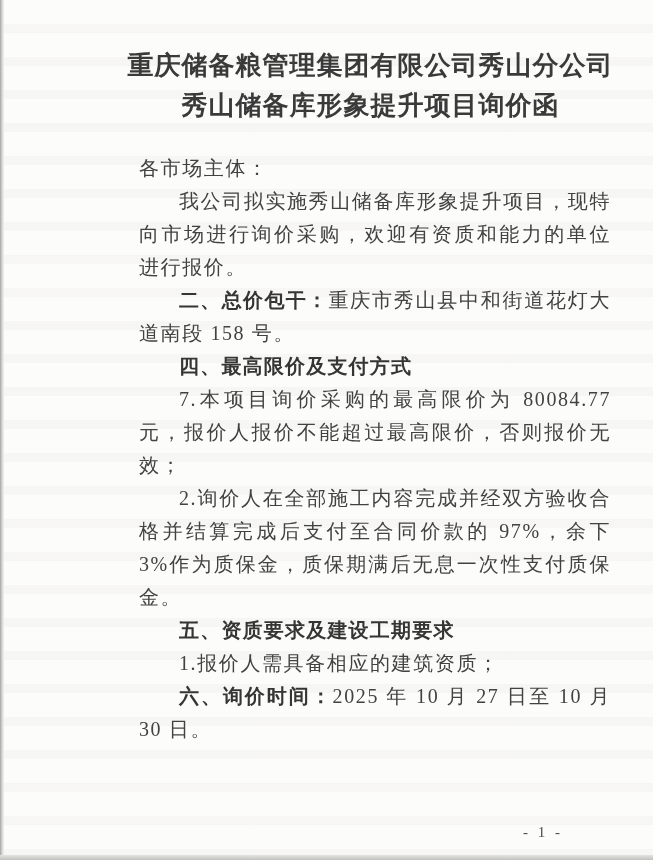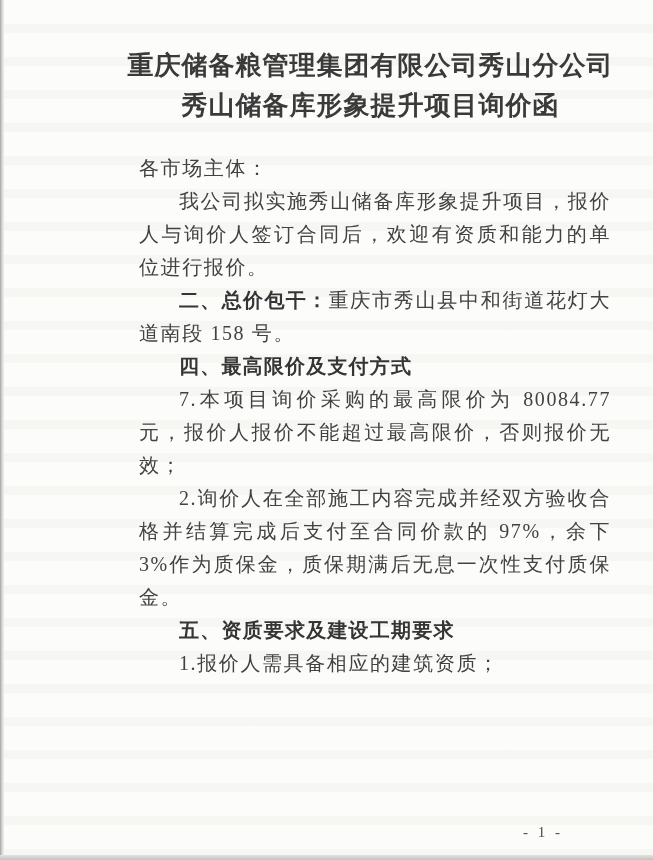--- a/index.html
+++ b/index.html
@@ -86,31 +86,32 @@
   <div class="page-left-edge"></div>
 
   <h1 class="doc-title">
     <span>重庆储备粮管理集团有限公司秀山分公司</span><br>
     <span>秀山储备库形象提升项目询价函</span>
   </h1>
 
   <div class="content">
     <p class="no-indent">各市场主体：</p>
 
-    <p>我公司拟实施秀山储备库形象提升项目，报价人与询价人签订合同后，欢迎有资质和能力的单位进行报价。</p>
+    <p>我公司拟实施秀山储备库形象提升项目，现特向市场进行询价采购，欢迎有资质和能力的单位进行报价。</p>
 
 
     <p><span class="hd">二、总价包干：</span><span>重庆市秀山县中和街道花灯大道南段 158 号。</span></p>
 
 
     <p><span class="hd">四、最高限价及支付方式</span></p>
     <p>7.本项目询价采购的最高限价为 80084.77 元，报价人报价不能超过最高限价，否则报价无效；</p>
     <p>2.询价人在全部施工内容完成并经双方验收合格并结算完成后支付至合同价款的 97%，余下 3%作为质保金，质保期满后无息一次性支付质保金。</p>
 
     <p><span class="hd">五、资质要求及建设工期要求</span></p>
     <p>1.报价人需具备相应的建筑资质；</p>
 
+    <p><span class="hd">六、询价时间：</span><span>2025 年 10 月 27 日至 10 月 30 日。</span></p>
   </div>
 
   <div class="page-num">- 1 -</div>
 
   <div class="page-bottom-edge"></div>
 </div>
 
 </body></html>

